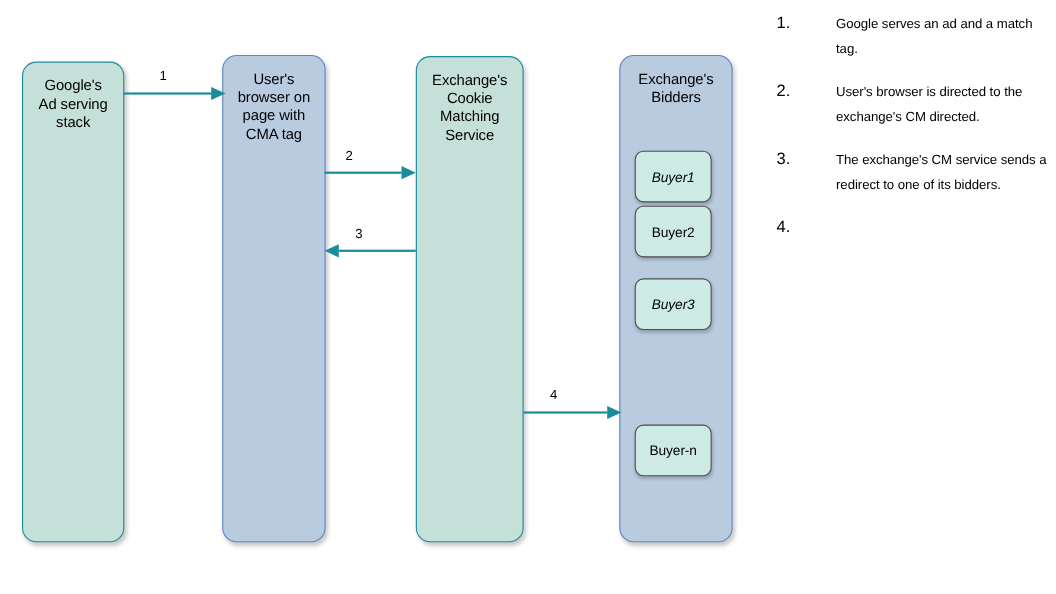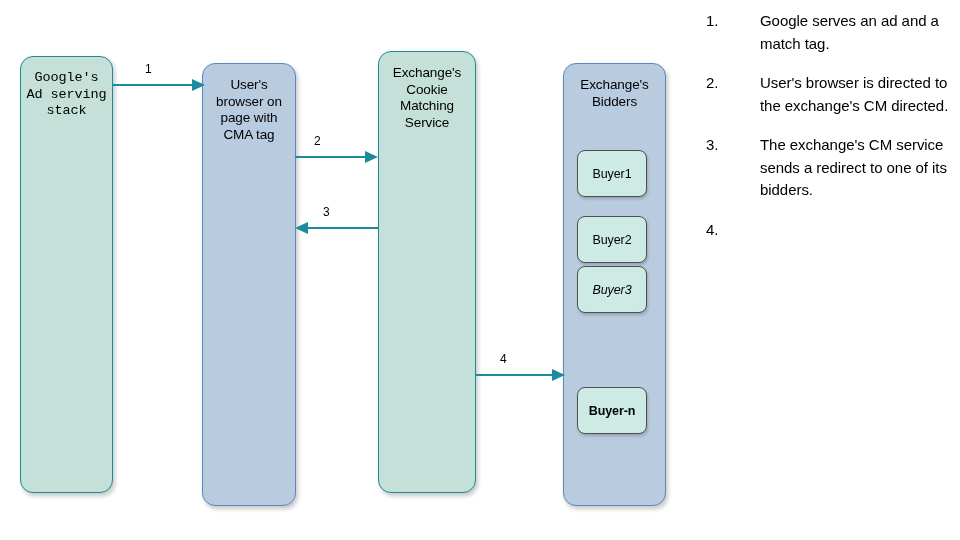--- a/index.html
+++ b/index.html
@@ -33,47 +33,46 @@
     letter-spacing: -0.1px;
     box-shadow: 2px 3px 4px rgba(0,0,0,0.22);
   }
   .lane-green {
     background: #c5e0d8;
     border: 1.3px solid #1b8c9b;
   }
   .lane-blue {
     background: #b9cbdf;
     border: 1.3px solid #5d86c4;
-    margin-top: 13px;
-  }
-
-  #lane-google  { left: 20px;  top: 56px; width: 93px;  height: 437px; font-family: Liberation Mono, monospace; }
+  }
+
+  #lane-google  { left: 20px;  top: 56px; width: 93px;  height: 437px; }
   #lane-browser { left: 202px; top: 50px; width: 94px;  height: 443px; }
   #lane-cms     { left: 378px; top: 51px; width: 98px;  height: 442px; }
   #lane-bidders { left: 563px; top: 50px; width: 103px; height: 443px; }
 
   
   .buyer {
     position: absolute;
     left: 13px;
     width: 70px;
     height: 47px;
     box-sizing: border-box;
     background: #cdeae5;
     border: 1px solid #4f4f4f;
     border-radius: 8px;
     font-size: 12.5px;
     line-height: 47px;
     text-align: center;
     box-shadow: 1px 2px 3px rgba(0,0,0,0.20);
   }
-  #buyer-1 { top: 86px;  }
-  #buyer-2 { top: 152px; }
+  #buyer-1 { top: 86px; font-style: italic;  }
+  #buyer-2 { top: 136px; }
   #buyer-3 { top: 202px; font-style: italic; }
-  #buyer-n { top: 323px; font-weight: bold; }
+  #buyer-n { top: 335px; }
 
   
   .arrow { position: absolute; }
   .arrow-line {
     position: absolute;
     height: 2.2px;
     background: #1b8c9b;
     top: 0;
     left: 0;
   }
@@ -128,21 +127,21 @@
     margin-bottom: 17px;
   }
   .step-num {
     width: 54px;
     flex: 0 0 54px;
     font-size: 15px;
     line-height: 22.5px;
   }
   .step-text {
     flex: 1;
-    font-size: 15px;
+    font-size: 12px;
     line-height: 22.5px;
     letter-spacing: -0.05px;
   }
 </style>
 </head>
 <body>
 
 <div id="canvas">
 
   <div class="lane lane-green" id="lane-google">

